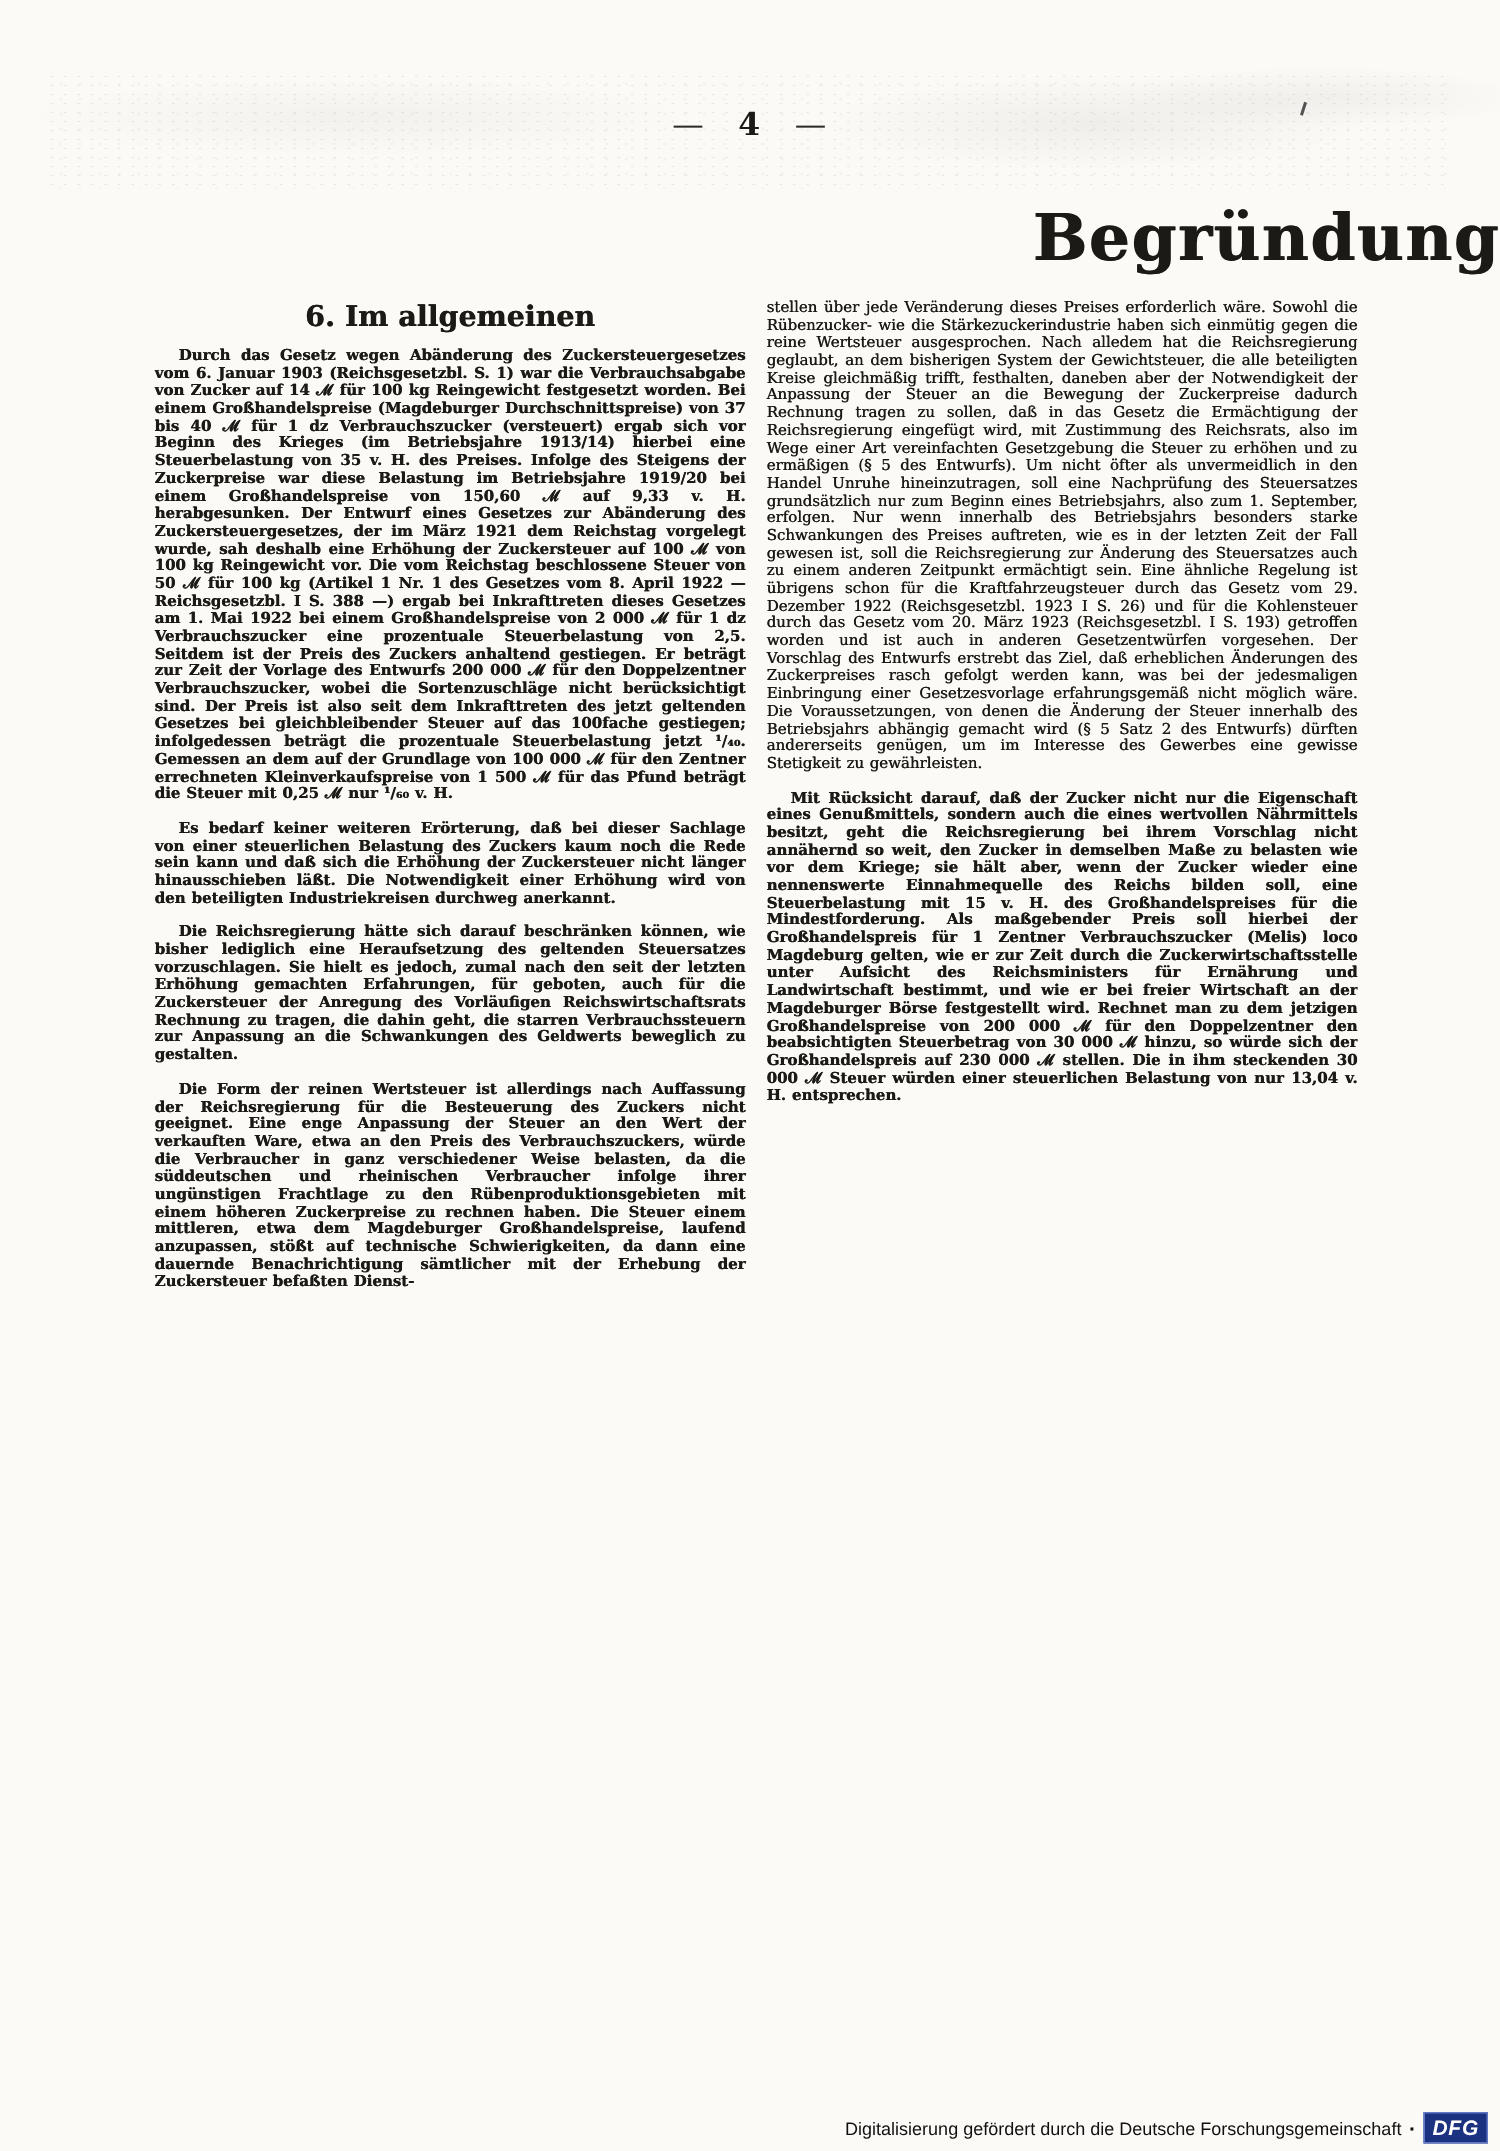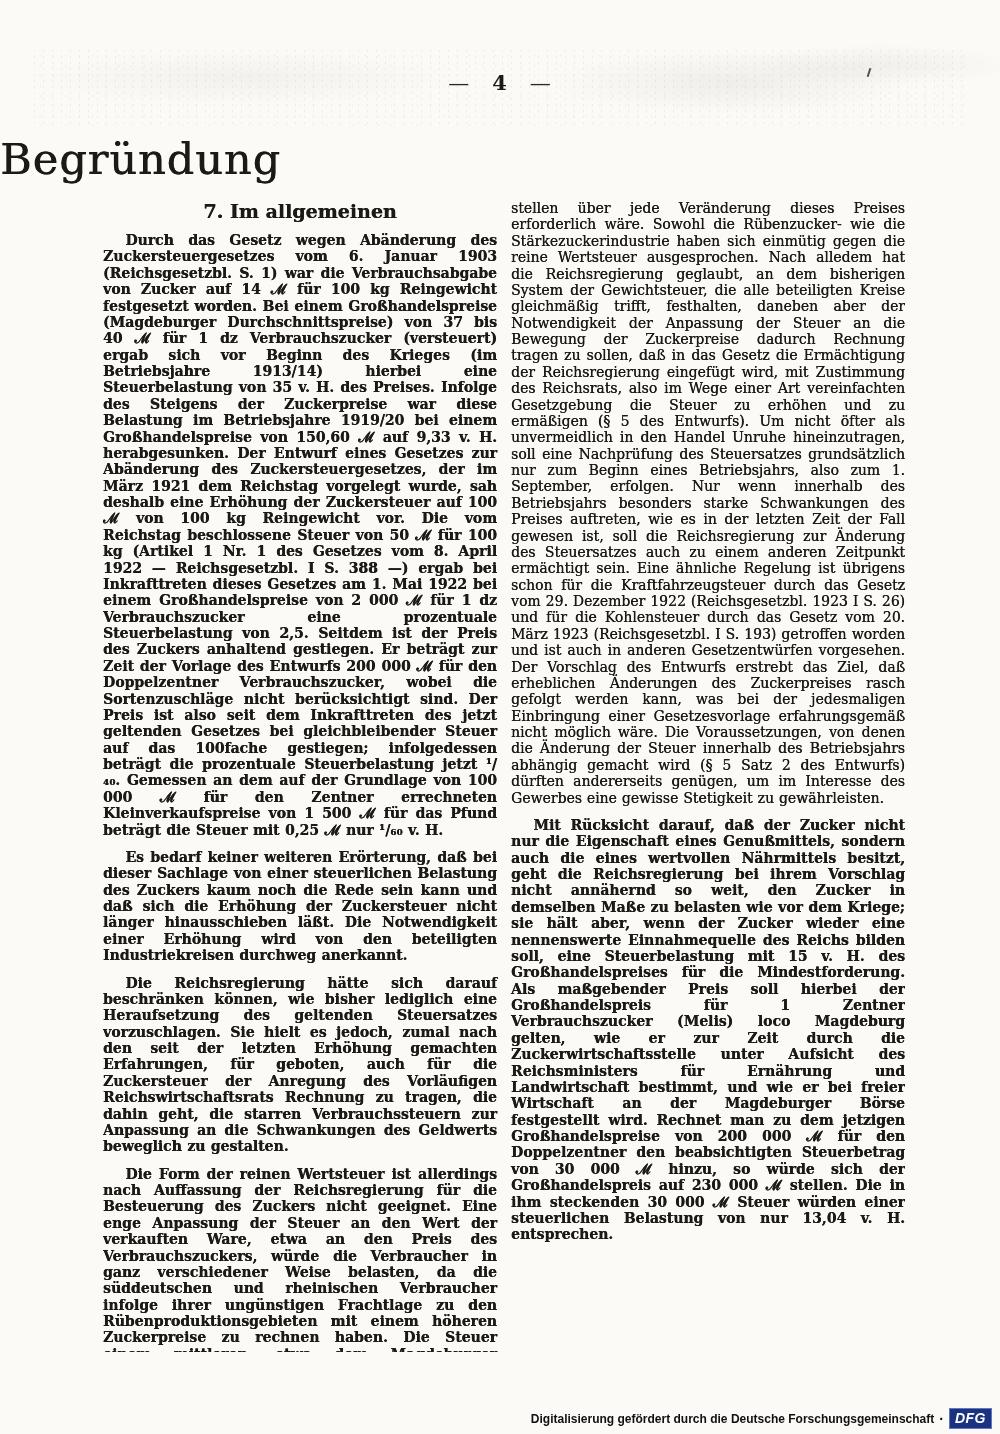--- a/index.html
+++ b/index.html
@@ -32,50 +32,50 @@
     background:#2a2a2a; transform:rotate(18deg); opacity:.8;
   }
   .pagenum {
     position:absolute; top:70px; left:0; right:0;
     text-align:center; font-weight:bold; font-size:21px;
     letter-spacing:1px;
   }
   .pagenum .dash { margin:0 22px; font-weight:normal; color:#2b2b28; }
   .doc-title {
     position:absolute; top:134px; left:0; right:0;
-    text-align:left;
-    font-size:43px; font-weight:normal;
+    text-align:right;
+    font-size:43px; font-weight:bold;
     text-shadow:0.6px 0 0 currentColor;
     letter-spacing:1px;
   }
   .columns {
     position:absolute; top:200px; left:103px; width:802px; height:1152px;
     display:flex; gap:14px; overflow:hidden;
   }
   .col { width:394px; }
   .sec-heading {
     text-align:center; font-weight:bold; font-size:19px;
     margin:0 0 10px 0;
     text-shadow:0.4px 0 0 currentColor;
   }
   .col p {
     margin:0 0 11px 0;
-    font-size:14px; line-height:1.17;
+    font-size:10px; line-height:1.17;
     text-align:justify;
     hyphens:auto; -webkit-hyphens:auto;
     text-shadow:0.28px 0 0 currentColor;
     word-spacing:0.5px;
   }
   .col p.ind { text-indent:1.6em;font-weight:bold; }
   .footer {
     position:absolute; right:8px; bottom:5px;
     display:flex; align-items:center; gap:5px;
     font-family:"Liberation Sans", sans-serif;
   }
-  .footer .credit { font-size:12px; font-weight:bold; color:#101010; }
+  .footer .credit { font-size:12px; font-weight:normal; color:#101010; }
   .footer .sep { font-size:14px; font-weight:bold; color:#101010; line-height:1; }
   .dfg-logo {
     display:inline-block;
     background:#1b3280;
     border:1px solid #6077c2;
     color:#ffffff;
     font-size:14px; font-weight:bold; font-style:italic;
     letter-spacing:0.5px;
     padding:1px 5px 2px 5px;
   }
@@ -90,21 +90,21 @@
 
   <div class="pagenum">
     <span class="dash">—</span><span class="num">4</span><span class="dash">—</span>
   </div>
 
   <div class="doc-title">Begründung</div>
 
   <div class="columns">
 
     <div class="col">
-      <div class="sec-heading">7. Im allgemeinen</div>
+      <div class="sec-heading">6. Im allgemeinen</div>
       <p class="ind">Durch das Gesetz wegen Abänderung des Zuckersteuergesetzes vom 6. Januar 1903 (Reichsgesetzbl. S. 1) war die Verbrauchsabgabe von Zucker auf 14 ℳ für 100 kg Reingewicht festgesetzt worden. Bei einem Großhandelspreise (Magdeburger Durchschnittspreise) von 37 bis 40 ℳ für 1 dz Verbrauchszucker (versteuert) ergab sich vor Beginn des Krieges (im Betriebsjahre 1913/14) hierbei eine Steuerbelastung von 35 v. H. des Preises. Infolge des Steigens der Zuckerpreise war diese Belastung im Betriebsjahre 1919/20 bei einem Großhandelspreise von 150,60 ℳ auf 9,33 v. H. herabgesunken. Der Entwurf eines Gesetzes zur Abänderung des Zuckersteuergesetzes, der im März 1921 dem Reichstag vorgelegt wurde, sah deshalb eine Erhöhung der Zuckersteuer auf 100 ℳ von 100 kg Reingewicht vor. Die vom Reichstag beschlossene Steuer von 50 ℳ für 100 kg (Artikel 1 Nr. 1 des Gesetzes vom 8. April 1922 — Reichsgesetzbl. I S. 388 —) ergab bei Inkrafttreten dieses Gesetzes am 1. Mai 1922 bei einem Großhandelspreise von 2 000 ℳ für 1 dz Verbrauchszucker eine prozentuale Steuerbelastung von 2,5. Seitdem ist der Preis des Zuckers anhaltend gestiegen. Er beträgt zur Zeit der Vorlage des Entwurfs 200 000 ℳ für den Doppelzentner Verbrauchszucker, wobei die Sortenzuschläge nicht berücksichtigt sind. Der Preis ist also seit dem Inkrafttreten des jetzt geltenden Gesetzes bei gleichbleibender Steuer auf das 100fache gestiegen; infolgedessen beträgt die prozentuale Steuerbelastung jetzt ¹/₄₀. Gemessen an dem auf der Grundlage von 100 000 ℳ für den Zentner errechneten Kleinverkaufspreise von 1 500 ℳ für das Pfund beträgt die Steuer mit 0,25 ℳ nur ¹/₆₀ v. H.</p>
       <p class="ind">Es bedarf keiner weiteren Erörterung, daß bei dieser Sachlage von einer steuerlichen Belastung des Zuckers kaum noch die Rede sein kann und daß sich die Erhöhung der Zuckersteuer nicht länger hinausschieben läßt. Die Notwendigkeit einer Erhöhung wird von den beteiligten Industriekreisen durchweg anerkannt.</p>
       <p class="ind">Die Reichsregierung hätte sich darauf beschränken können, wie bisher lediglich eine Heraufsetzung des geltenden Steuersatzes vorzuschlagen. Sie hielt es jedoch, zumal nach den seit der letzten Erhöhung gemachten Erfahrungen, für geboten, auch für die Zuckersteuer der Anregung des Vorläufigen Reichswirtschaftsrats Rechnung zu tragen, die dahin geht, die starren Verbrauchssteuern zur Anpassung an die Schwankungen des Geldwerts beweglich zu gestalten.</p>
       <p class="ind">Die Form der reinen Wertsteuer ist allerdings nach Auffassung der Reichsregierung für die Besteuerung des Zuckers nicht geeignet. Eine enge Anpassung der Steuer an den Wert der verkauften Ware, etwa an den Preis des Verbrauchszuckers, würde die Verbraucher in ganz verschiedener Weise belasten, da die süddeutschen und rheinischen Verbraucher infolge ihrer ungünstigen Frachtlage zu den Rübenproduktionsgebieten mit einem höheren Zuckerpreise zu rechnen haben. Die Steuer einem mittleren, etwa dem Magdeburger Großhandelspreise, laufend anzupassen, stößt auf technische Schwierigkeiten, da dann eine dauernde Benachrichtigung sämtlicher mit der Erhebung der Zuckersteuer befaßten Dienst-</p>
     </div>
 
     <div class="col">
       <p>stellen über jede Veränderung dieses Preises erforderlich wäre. Sowohl die Rübenzucker- wie die Stärkezuckerindustrie haben sich einmütig gegen die reine Wertsteuer ausgesprochen. Nach alledem hat die Reichsregierung geglaubt, an dem bisherigen System der Gewichtsteuer, die alle beteiligten Kreise gleichmäßig trifft, festhalten, daneben aber der Notwendigkeit der Anpassung der Steuer an die Bewegung der Zuckerpreise dadurch Rechnung tragen zu sollen, daß in das Gesetz die Ermächtigung der Reichsregierung eingefügt wird, mit Zustimmung des Reichsrats, also im Wege einer Art vereinfachten Gesetzgebung die Steuer zu erhöhen und zu ermäßigen (§ 5 des Entwurfs). Um nicht öfter als unvermeidlich in den Handel Unruhe hineinzutragen, soll eine Nachprüfung des Steuersatzes grundsätzlich nur zum Beginn eines Betriebsjahrs, also zum 1. September, erfolgen. Nur wenn innerhalb des Betriebsjahrs besonders starke Schwankungen des Preises auftreten, wie es in der letzten Zeit der Fall gewesen ist, soll die Reichsregierung zur Änderung des Steuersatzes auch zu einem anderen Zeitpunkt ermächtigt sein. Eine ähnliche Regelung ist übrigens schon für die Kraftfahrzeugsteuer durch das Gesetz vom 29. Dezember 1922 (Reichsgesetzbl. 1923 I S. 26) und für die Kohlensteuer durch das Gesetz vom 20. März 1923 (Reichsgesetzbl. I S. 193) getroffen worden und ist auch in anderen Gesetzentwürfen vorgesehen. Der Vorschlag des Entwurfs erstrebt das Ziel, daß erheblichen Änderungen des Zuckerpreises rasch gefolgt werden kann, was bei der jedesmaligen Einbringung einer Gesetzesvorlage erfahrungsgemäß nicht möglich wäre. Die Voraussetzungen, von denen die Änderung der Steuer innerhalb des Betriebsjahrs abhängig gemacht wird (§ 5 Satz 2 des Entwurfs) dürften andererseits genügen, um im Interesse des Gewerbes eine gewisse Stetigkeit zu gewährleisten.</p>
       <p class="ind">Mit Rücksicht darauf, daß der Zucker nicht nur die Eigenschaft eines Genußmittels, sondern auch die eines wertvollen Nährmittels besitzt, geht die Reichsregierung bei ihrem Vorschlag nicht annähernd so weit, den Zucker in demselben Maße zu belasten wie vor dem Kriege; sie hält aber, wenn der Zucker wieder eine nennenswerte Einnahmequelle des Reichs bilden soll, eine Steuerbelastung mit 15 v. H. des Großhandelspreises für die Mindestforderung. Als maßgebender Preis soll hierbei der Großhandelspreis für 1 Zentner Verbrauchszucker (Melis) loco Magdeburg gelten, wie er zur Zeit durch die Zuckerwirtschaftsstelle unter Aufsicht des Reichsministers für Ernährung und Landwirtschaft bestimmt, und wie er bei freier Wirtschaft an der Magdeburger Börse festgestellt wird. Rechnet man zu dem jetzigen Großhandelspreise von 200 000 ℳ für den Doppelzentner den beabsichtigten Steuerbetrag von 30 000 ℳ hinzu, so würde sich der Großhandelspreis auf 230 000 ℳ stellen. Die in ihm steckenden 30 000 ℳ Steuer würden einer steuerlichen Belastung von nur 13,04 v. H. entsprechen.</p>
 

